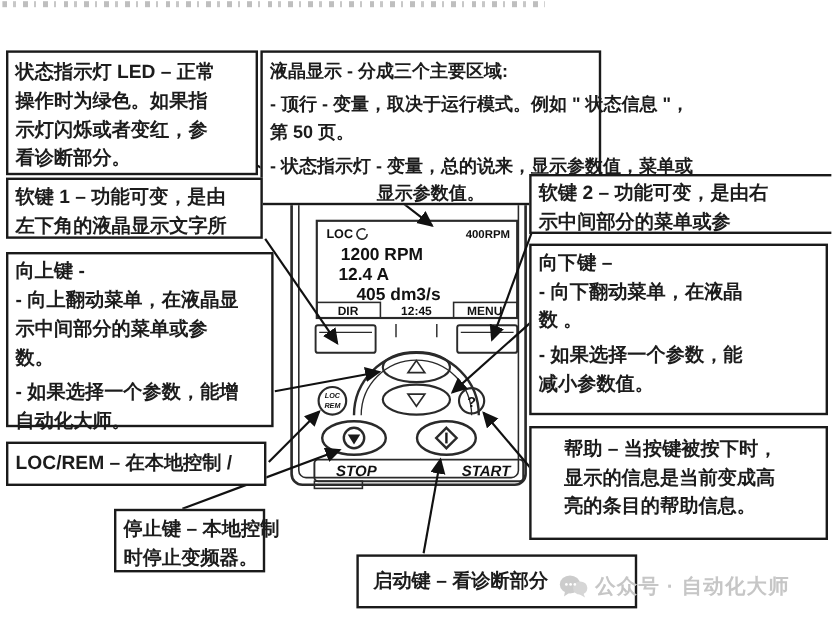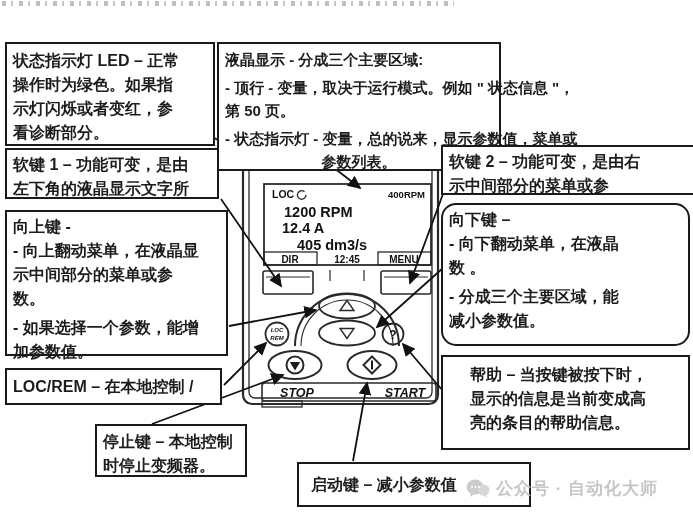--- a/index.html
+++ b/index.html
@@ -106,67 +106,67 @@
     <div class="ln">操作时为绿色。如果指</div>
     <div class="ln">示灯闪烁或者变红，参</div>
     <div class="ln">看诊断部分。</div>
   </div>
 
   <div class="callout fs15" style="left:217px;top:10px;width:284px;height:129px;padding-top:4px;margin-top:32px;">
     <div class="ln">液晶显示 - 分成三个主要区域:</div>
     <div class="ln gap">- 顶行 - 变量，取决于运行模式。例如 " 状态信息 "，</div>
     <div class="ln">第 50 页。</div>
     <div class="ln gap">- 状态指示灯 - 变量，总的说来，显示参数值，菜单或</div>
-    <div class="ln center">参数列表。</div>
+    <div class="ln center">显示参数值。</div>
   </div>
 
   <div class="callout fs16" style="left:5px;top:148px;width:214px;height:51px;text-align:left;">
     <div class="ln">软键 1 – 功能可变，是由</div>
     <div class="ln">左下角的液晶显示文字所</div>
   </div>
 
   <div class="callout fs16" style="left:5px;top:210px;width:223px;height:146px;">
     <div class="ln">向上键 -</div>
     <div class="ln">- 向上翻动菜单，在液晶显</div>
     <div class="ln">示中间部分的菜单或参</div>
     <div class="ln">数。</div>
     <div class="ln gap">- 如果选择一个参数，能增</div>
-    <div class="ln">加参数值。</div>
+    <div class="ln">自动化大师。</div>
   </div>
 
   <div class="callout fs16" style="left:5px;top:368px;width:217px;height:37px;padding-top:5px;">
     <div class="ln">LOC/REM – 在本地控制 /</div>
   </div>
 
-  <div class="callout fs16" style="left:95px;top:424px;width:152px;height:53px;padding-top:4px;text-align:left;">
+  <div class="callout fs16" style="left:95px;top:424px;width:126px;height:53px;padding-top:4px;text-align:right;">
     <div class="ln">停止键 – 本地控制</div>
     <div class="ln">时停止变频器。</div>
   </div>
 
   <div class="callout fs16" style="left:441px;top:145px;width:293px;height:50px;">
     <div class="ln">软键 2 – 功能可变，是由右</div>
     <div class="ln">示中间部分的菜单或参</div>
   </div>
 
-  <div class="callout fs16" style="left:441px;top:203px;width:249px;height:143px;border-radius:15px;">
+  <div class="callout fs16" style="left:441px;top:203px;width:249px;height:143px;">
     <div class="ln">向下键 –</div>
     <div class="ln">- 向下翻动菜单，在液晶</div>
     <div class="ln">数 。</div>
-    <div class="ln gap">- 分成三个主要区域，能</div>
+    <div class="ln gap">- 如果选择一个参数，能</div>
     <div class="ln">减小参数值。</div>
   </div>
 
   <div class="callout fs16" style="left:441px;top:355px;width:249px;height:95px;padding-top:6px;padding-left:27px;">
     <div class="ln">帮助 – 当按键被按下时，</div>
     <div class="ln">显示的信息是当前变成高</div>
     <div class="ln">亮的条目的帮助信息。</div>
   </div>
 
   <div class="callout fs16" style="left:297px;top:462px;width:234px;height:45px;padding-top:9px;padding-left:12px;">
-    <div class="ln">启动键 – 减小参数值</div>
+    <div class="ln">启动键 – 看诊断部分</div>
   </div>
 
   <div class="wm">
     <svg width="24" height="22" viewBox="0 0 24 22">
       <ellipse cx="9" cy="9" rx="8.5" ry="7.5" fill="#cccccc"></ellipse>
       <path d="M 5 14 L 4 19 L 10 15 Z" fill="#cccccc"></path>
       <ellipse cx="17.5" cy="12" rx="6" ry="5.5" fill="#d6d6d6"></ellipse>
       <path d="M 20 16 L 21.5 20 L 16.5 17 Z" fill="#d6d6d6"></path>
       <circle cx="6" cy="9" r="1.1" fill="#fff"></circle>
       <circle cx="9.5" cy="9" r="1.1" fill="#fff"></circle>

